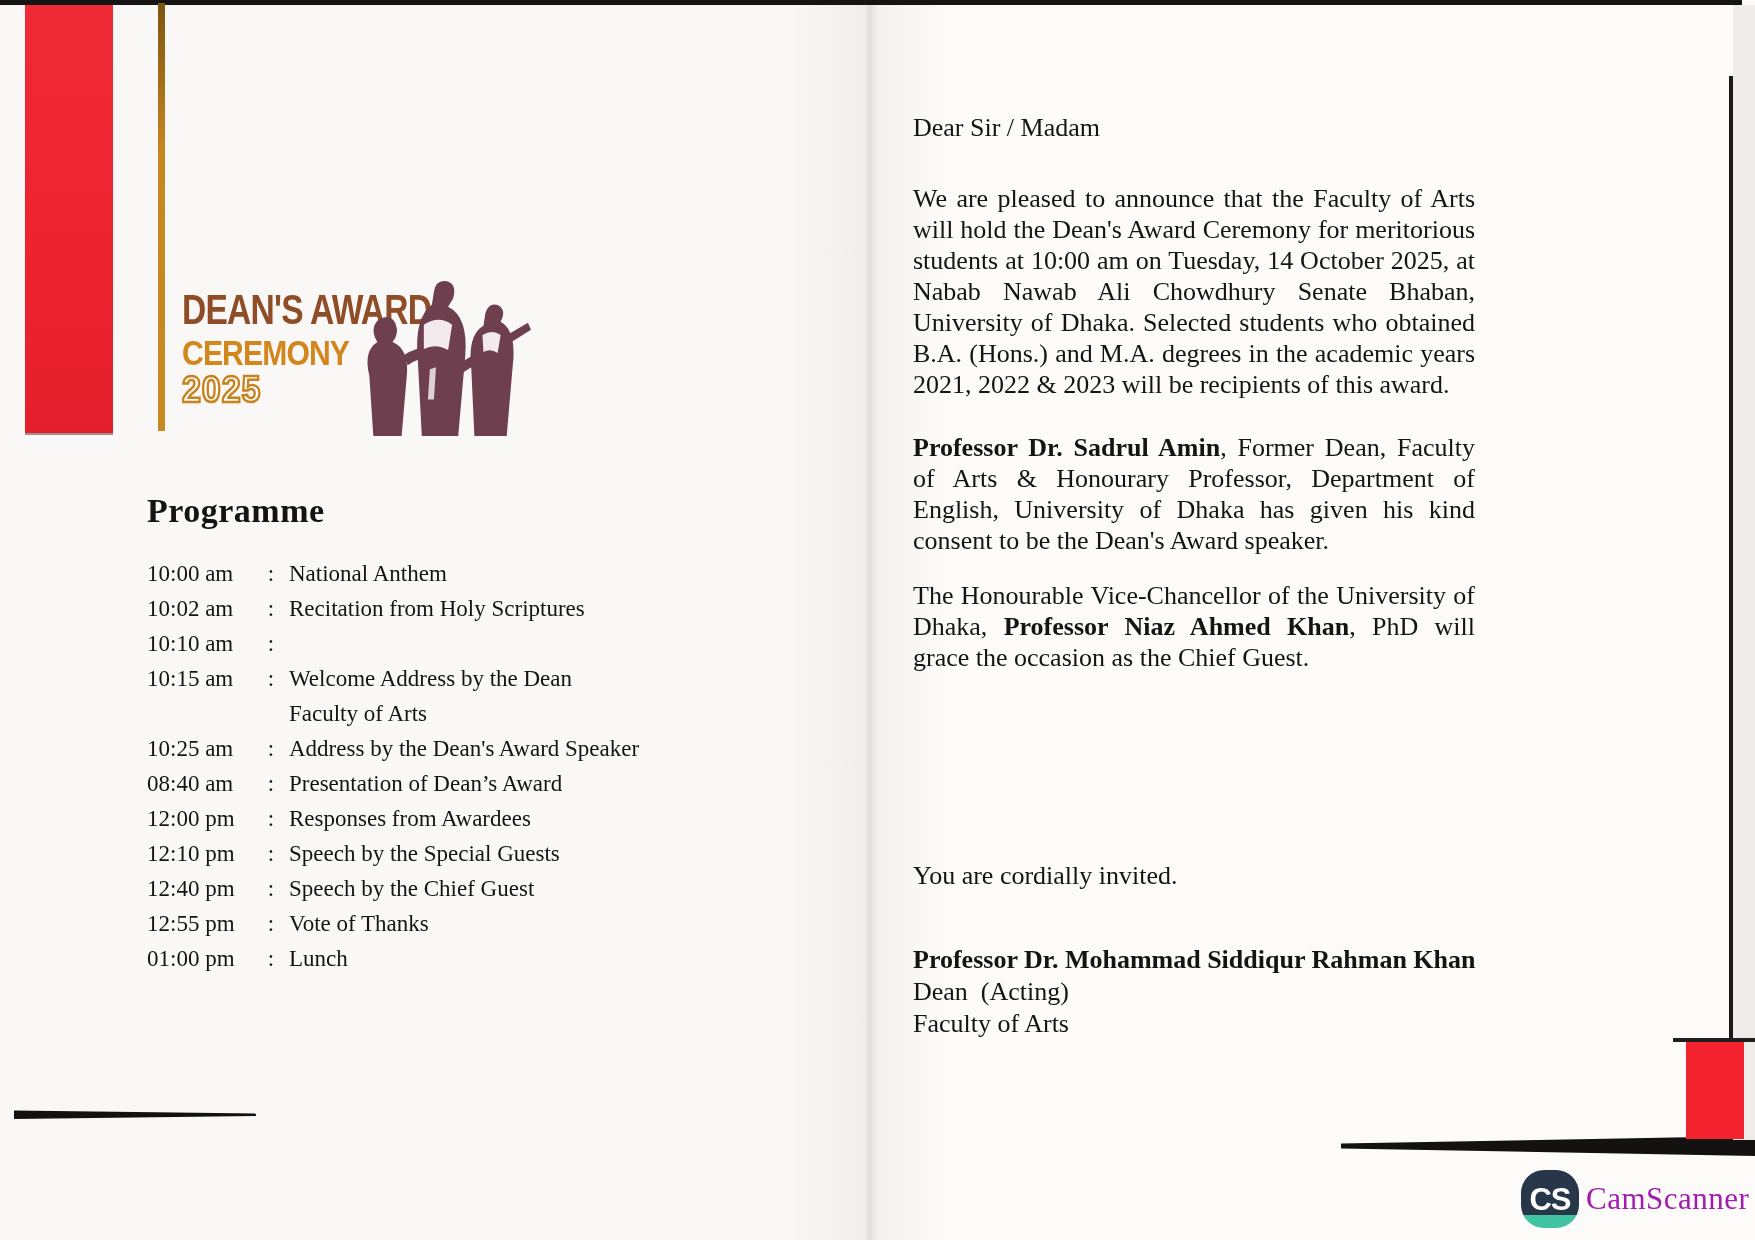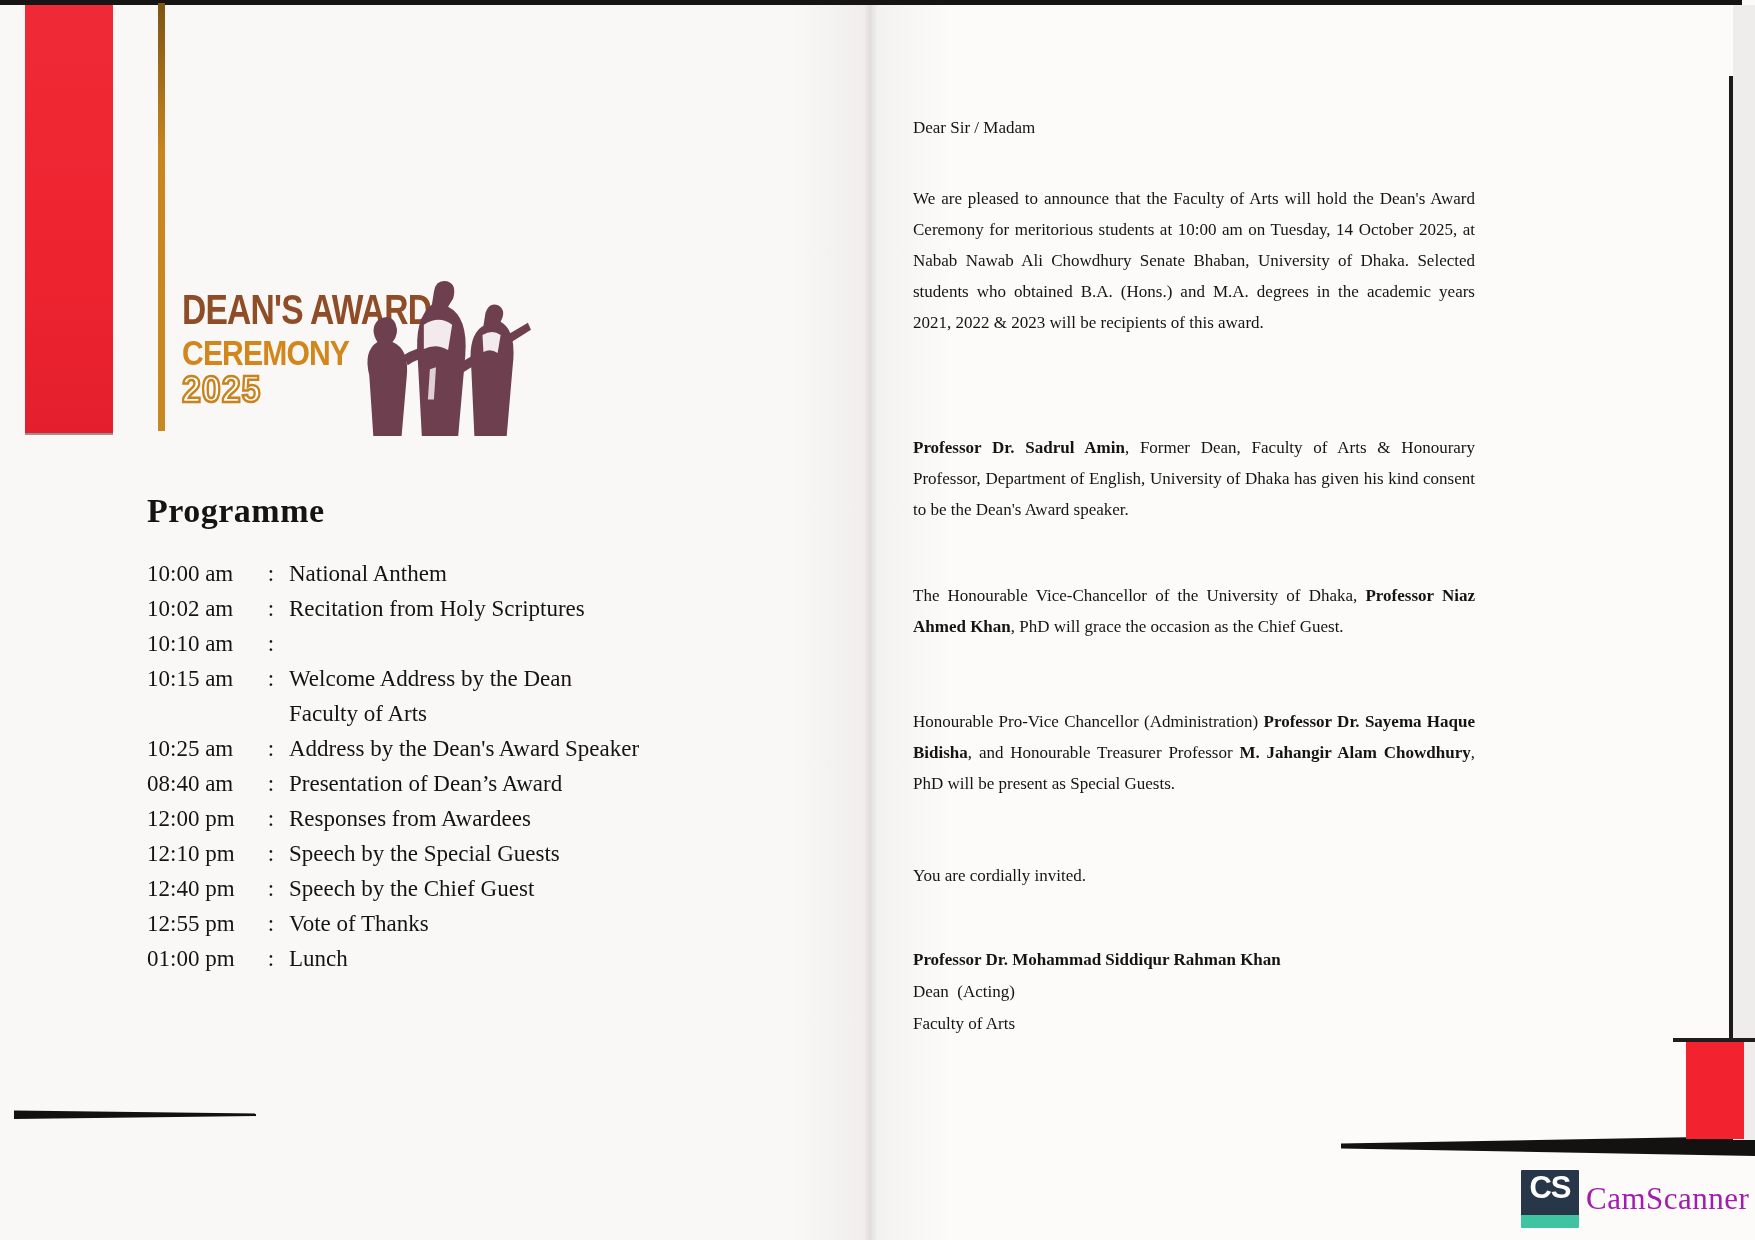--- a/index.html
+++ b/index.html
@@ -35,39 +35,39 @@
     transform:scaleX(.92);transform-origin:left;letter-spacing:1px;margin-top:1px;}
   .monument{position:absolute;left:343px;top:246px;width:192px;height:192px;}
   
   .programme-title{position:absolute;left:147px;top:492px;font-size:34px;font-weight:700;letter-spacing:.5px;}
   .schedule{position:absolute;left:147px;top:556px;width:560px;font-size:23px;line-height:35px;}
   .srow{display:flex;align-items:flex-start;}
   .srow .time{width:106px;flex:none;}
   .srow .sep{width:36px;flex:none;text-align:center;}
   .srow .item{flex:1;white-space:pre-line;}
   
-  .rp{position:absolute;left:913px;width:562px;font-size:17px;line-height:31px;}
+  .rp{position:absolute;left:913px;width:562px;font-size:26px;line-height:31px;}
   .rp.justify{text-align:justify;}
   .salutation{top:112px;}
   .para1{top:183px;}
   .para2{top:432px;}
   .para3{top:580px;}
   .para4{top:706px;}
   .closing{top:860px;}
   .signature{top:918px;line-height:32px;margin-top:26px;}
   .signature .sig-name{font-weight:700;}
   .signature div{white-space:pre;}
   b{font-weight:700;}
   
   .br-redline{position:absolute;left:1673px;top:1038px;width:82px;height:4px;background:#201d1c;}
   .red-block-br{position:absolute;left:1686px;top:1042px;width:58px;height:97px;background:#f2232e;}
   .camscanner{position:absolute;left:1521px;top:1170px;display:flex;align-items:center;}
-  .cs-icon{width:58px;height:58px;border-radius:1px;flex:none;
+  .cs-icon{width:58px;height:58px;border-radius:23px;flex:none;
     background:linear-gradient(180deg,#273649 0%,#273649 77%,#3fc3a1 77%,#3fc3a1 100%);
-    display:flex;align-items:flex-start;justify-content:center;}
+    display:flex;align-items:flex-end;justify-content:center;}
   .cs-icon span{font-family:"Liberation Sans",sans-serif;font-weight:800;font-size:31px;color:#fff;
     margin-bottom:10px;letter-spacing:-1px;}
   .cs-label{font-size:31px;color:#a21caf;margin-left:7px;letter-spacing:.5px;}
 </style>
 </head>
 <body>
 
 <div id="scan">
 
   <div class="page-left-bg"></div>
@@ -174,21 +174,20 @@
   </div>
 
   <div class="rp salutation">Dear Sir / Madam</div>
 
   <div class="rp justify para1">We are pleased to announce that the Faculty of Arts will hold the Dean's Award Ceremony for meritorious students at 10:00 am on Tuesday, 14 October 2025, at Nabab Nawab Ali Chowdhury Senate Bhaban, University of Dhaka. Selected students who obtained B.A. (Hons.) and M.A. degrees in the academic years 2021, 2022 &amp; 2023 will be recipients of this award.</div>
 
   <div class="rp justify para2"><b>Professor Dr. Sadrul Amin</b><span>, Former Dean, Faculty of Arts &amp; Honourary Professor, Department of English, University of Dhaka has given his kind consent to be the Dean's Award speaker.</span></div>
 
   <div class="rp justify para3"><span>The Honourable Vice-Chancellor of the University of Dhaka, </span><b>Professor Niaz Ahmed Khan</b><span>, PhD will grace the occasion as the Chief Guest.</span></div>
 
-  <div class="rp justify para4"><span>Honourable Pro-Vice Chancellor (Administration) </span><b>Professor Dr. Sayema Haque Bidisha</b><span>, and Honourable Treasurer Professor </span><b>M. Jahangir Alam Chowdhury</b><span>, PhD will be present as Special Guests.</span></div>
 
   <div class="rp closing">You are cordially invited.</div>
 
   <div class="rp signature">
     <div class="sig-name">Professor Dr. Mohammad Siddiqur Rahman Khan</div>
     <div class="sig-title">Dean  (Acting)</div>
     <div class="sig-org">Faculty of Arts</div>
   </div>
 
   <div class="br-redline"></div>

